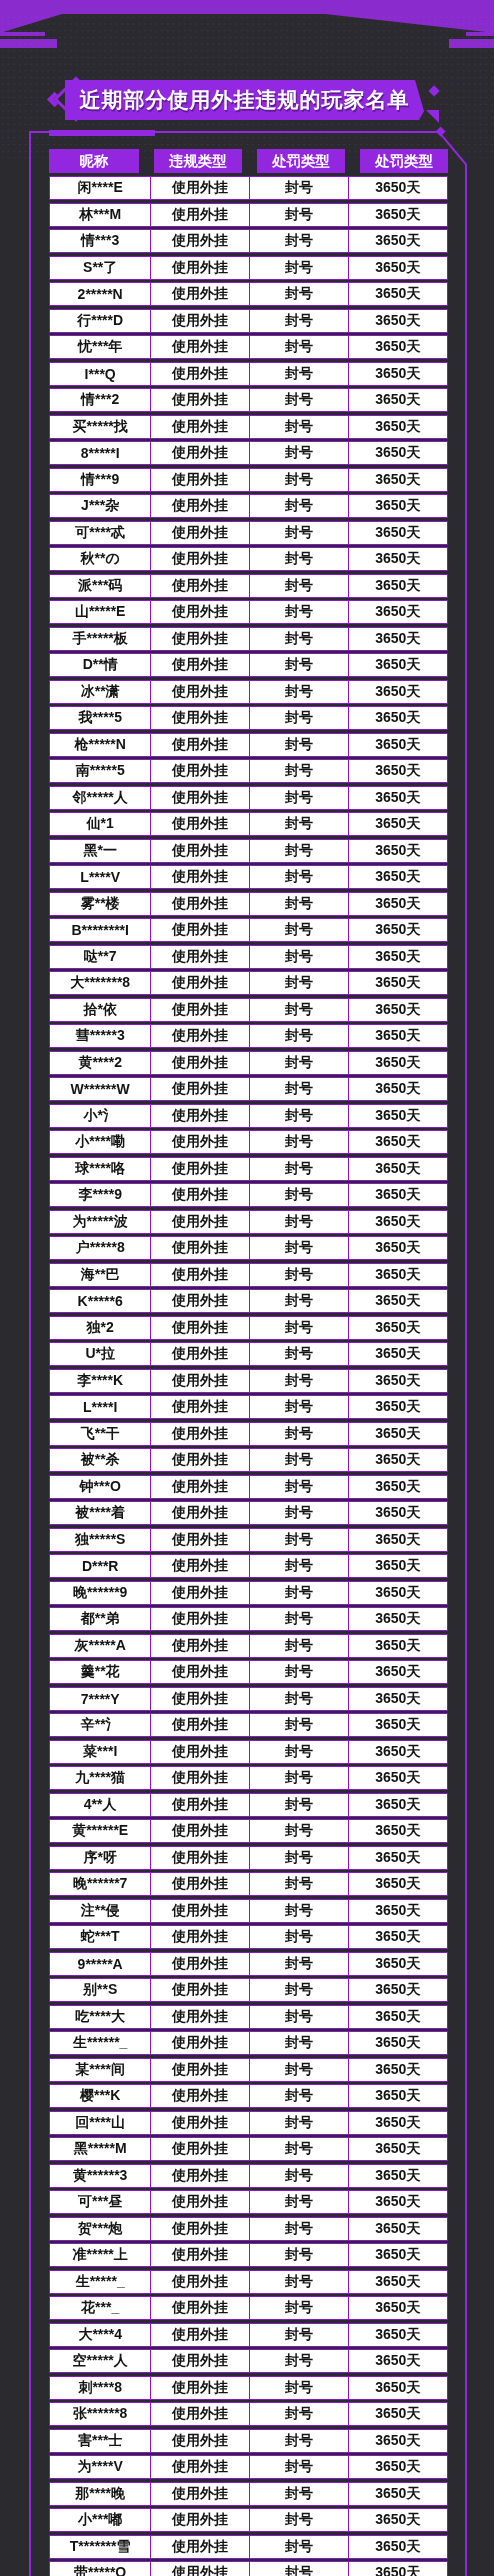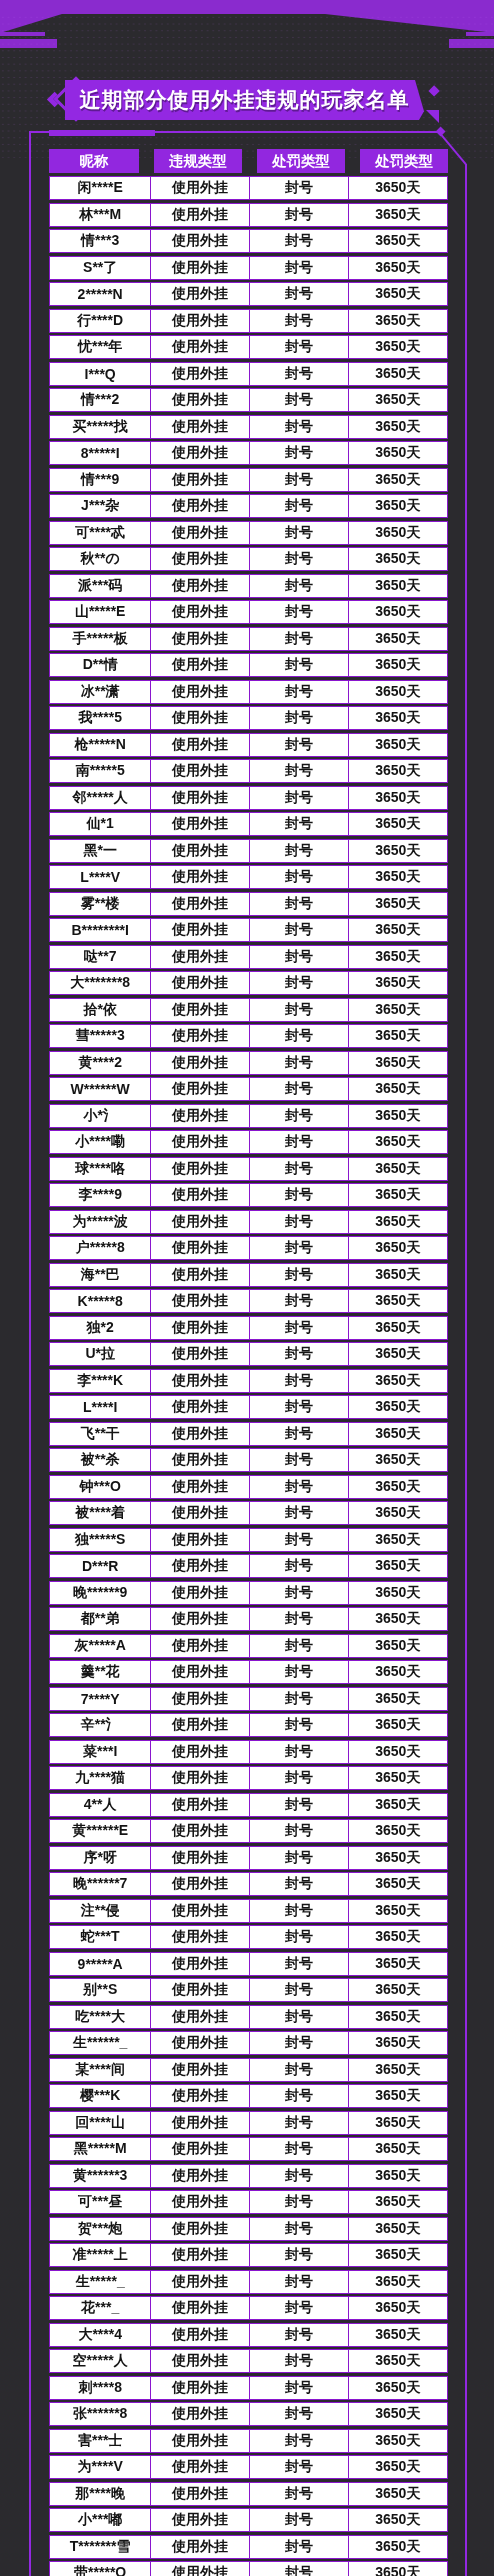--- a/index.html
+++ b/index.html
@@ -347,21 +347,21 @@
         <div class="cell">封号</div>
         <div class="cell">3650天</div>
       </div>
       <div class="row">
         <div class="cell">海**巴</div>
         <div class="cell">使用外挂</div>
         <div class="cell">封号</div>
         <div class="cell">3650天</div>
       </div>
       <div class="row">
-        <div class="cell">K*****8</div>
+        <div class="cell">K*****6</div>
         <div class="cell">使用外挂</div>
         <div class="cell">封号</div>
         <div class="cell">3650天</div>
       </div>
       <div class="row">
         <div class="cell">独*2</div>
         <div class="cell">使用外挂</div>
         <div class="cell">封号</div>
         <div class="cell">3650天</div>
       </div>

